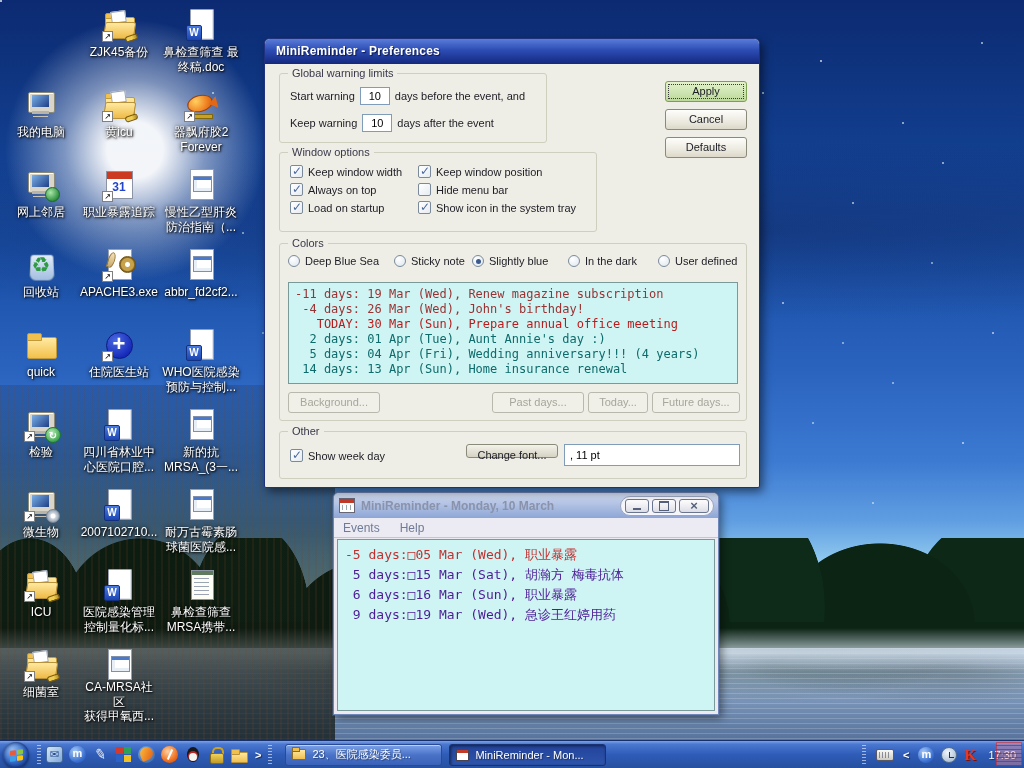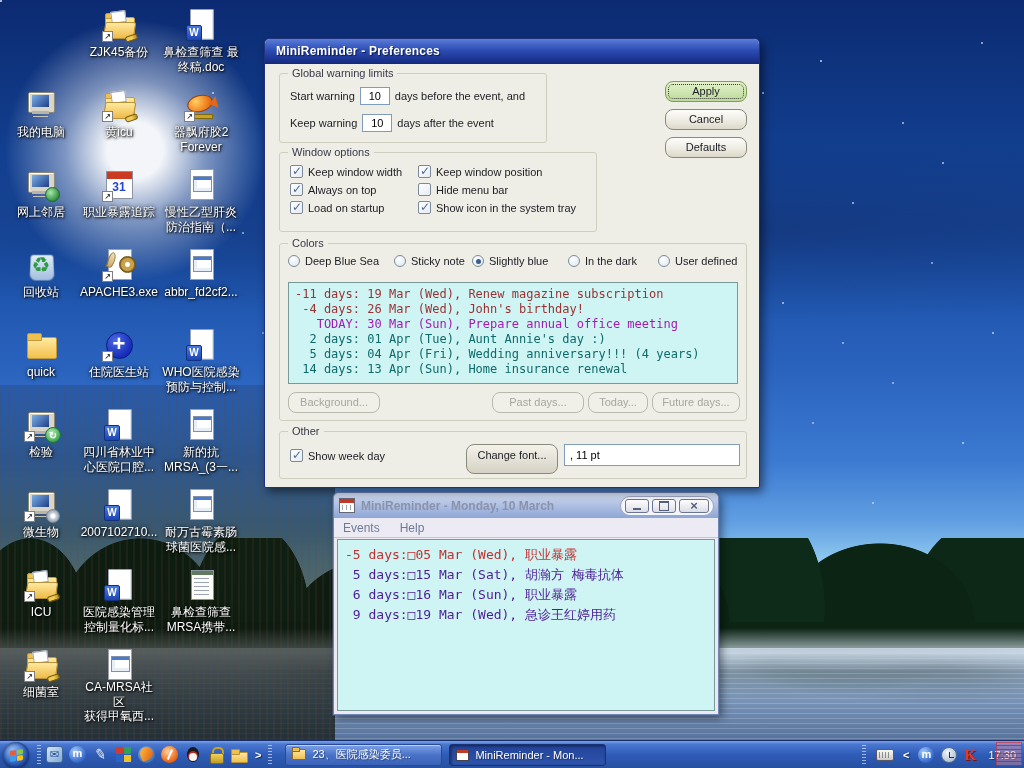--- a/index.html
+++ b/index.html
@@ -143,21 +143,21 @@
   .cb { width:13px; height:13px; border:1px solid #7a8a9a; border-radius:2px; flex:0 0 13px;
     background:linear-gradient(135deg,#fff,#e6ecf2); position:relative; display:inline-block; }
   .cb.checked::after { content:"✓"; position:absolute; left:1px; top:-2px; color:#49689d;
     font-family:"DejaVu Sans",sans-serif; font-size:12px; font-weight:bold; }
   .radio { width:12px; height:12px; border:1px solid #7a8a9a; border-radius:50%; flex:0 0 12px;
     background:radial-gradient(circle at 35% 30%, #fff, #dde6ee); position:relative; display:inline-block; }
   .radio.selected::after { content:""; position:absolute; left:3px; top:3px; width:5px; height:5px;
     border-radius:50%; background:#3a5a8c; }
   .ctl-row { display:flex; align-items:center; gap:5px; font-size:11px; color:#1c1c24; position:absolute; white-space:nowrap; }
   .xp-btn { height:21px; background:linear-gradient(180deg,#fdfdfb,#eceadf 60%,#dcd9ca); border:1px solid #8a8a7a;
-    border-radius:8px; font-size:11px; color:#1c1c24; text-align:center; line-height:19px; cursor:default; }
+    border-radius:3px; font-size:11px; color:#1c1c24; text-align:center; line-height:19px; cursor:default; }
   .xp-btn.disabled { color:#a6a69c; border-color:#b8b8ac; background:#f1f0e8; }
 
   
   .dlg { position:absolute; left:264px; top:38px; width:496px; height:450px; z-index:5;
     background:#efeee6; border:1px solid #20317e; border-radius:6px 6px 2px 2px;
     box-shadow:3px 4px 10px rgba(0,0,0,.5); }
   .dlg-title { height:25px; background:linear-gradient(180deg,#5a7cd8 0%,#2c4cb4 45%,#14287e 100%);
     border-radius:5px 5px 0 0; color:#fff; font-size:12px; font-weight:bold; line-height:25px;
     padding-left:11px; letter-spacing:.2px; text-shadow:1px 1px 1px #0a1850; }
   .grp { position:absolute; border:1px solid #cfcfc0; border-radius:3px; }
@@ -166,21 +166,21 @@
   .num-input { width:30px; height:18px; border:1px solid #7f9db9; background:#fff; text-align:center;
     font-size:11px; font-family:"Liberation Sans",sans-serif; }
   .btn-col { position:absolute; right:12px; top:42px; width:82px; display:flex; flex-direction:column; gap:7px; }
   .btn-col .xp-btn { width:82px; }
   .btn-apply { background:linear-gradient(180deg,#e3f2cc,#bcd99a); border-color:#7aa050;
     outline:1px dotted #3a3a3a; outline-offset:-4px; }
   .preview { position:absolute; left:8px; right:8px; top:38px; height:102px; background:#cff4f4;
     border:1px solid #7a9a9a; padding:4px 6px; font-family:"DejaVu Sans Mono",monospace;
     font-size:12px; line-height:15px; white-space:pre; overflow:hidden; }
   .line-past { color:#993333; }
-  .line-today { color:#a21caf; }
+  .line-today { color:#b91c1c; }
   .line-future { color:#0e6b6b; }
   .font-input { position:absolute; left:284px; top:12px; width:176px; height:22px; border:1px solid #7f9db9;
     background:#fff; font-size:11px; padding-left:5px; font-family:"Liberation Sans",sans-serif; }
 
   
   .win { position:absolute; left:333px; top:492px; width:386px; height:223px; z-index:4;
     background:#eceaf0; border:1px solid #6f86b8; border-radius:6px 6px 0 0;
     box-shadow:0 0 0 1px rgba(90,114,168,.4), 3px 3px 9px rgba(0,0,0,.45); }
   .win-title { height:25px; background:linear-gradient(180deg,#d4dff2 0%,#aebfe2 50%,#8ea6d6 100%);
     border-radius:5px 5px 0 0; display:flex; align-items:center; padding:0 4px 0 5px; }
@@ -537,21 +537,21 @@
     <div class="xp-btn disabled" style="position:absolute;left:308px;top:148px;width:60px">Today...</div>
     <div class="xp-btn disabled" style="position:absolute;left:372px;top:148px;width:88px">Future days...</div>
   </div>
 
   <div class="grp" style="left:14px;top:392px;width:468px;height:48px">
     <span class="grp-title">Other</span>
     <div class="ctl-row" style="left:10px;top:17px">
       <span class="cb checked"></span>
       <span>Show week day</span>
     </div>
-    <div class="xp-btn" style="position:absolute;left:186px;top:12px;width:92px;height:30px;line-height:20px;background:linear-gradient(180deg,#f4f2ea,#d5d2c4);">Change font...</div>
+    <div class="xp-btn" style="position:absolute;left:186px;top:12px;width:92px;height:14px;line-height:20px;background:linear-gradient(180deg,#f4f2ea,#d5d2c4);">Change font...</div>
     <input class="font-input" value=", 11 pt" style="">
   </div>
 </div>
 
 <div class="win">
   <div class="win-title">
     <span class="w-cal"></span>
     <span class="win-title-text">MiniReminder - Monday, 10 March</span>
     <span class="win-btns">
       <span class="wbtn wbtn-min"></span>

